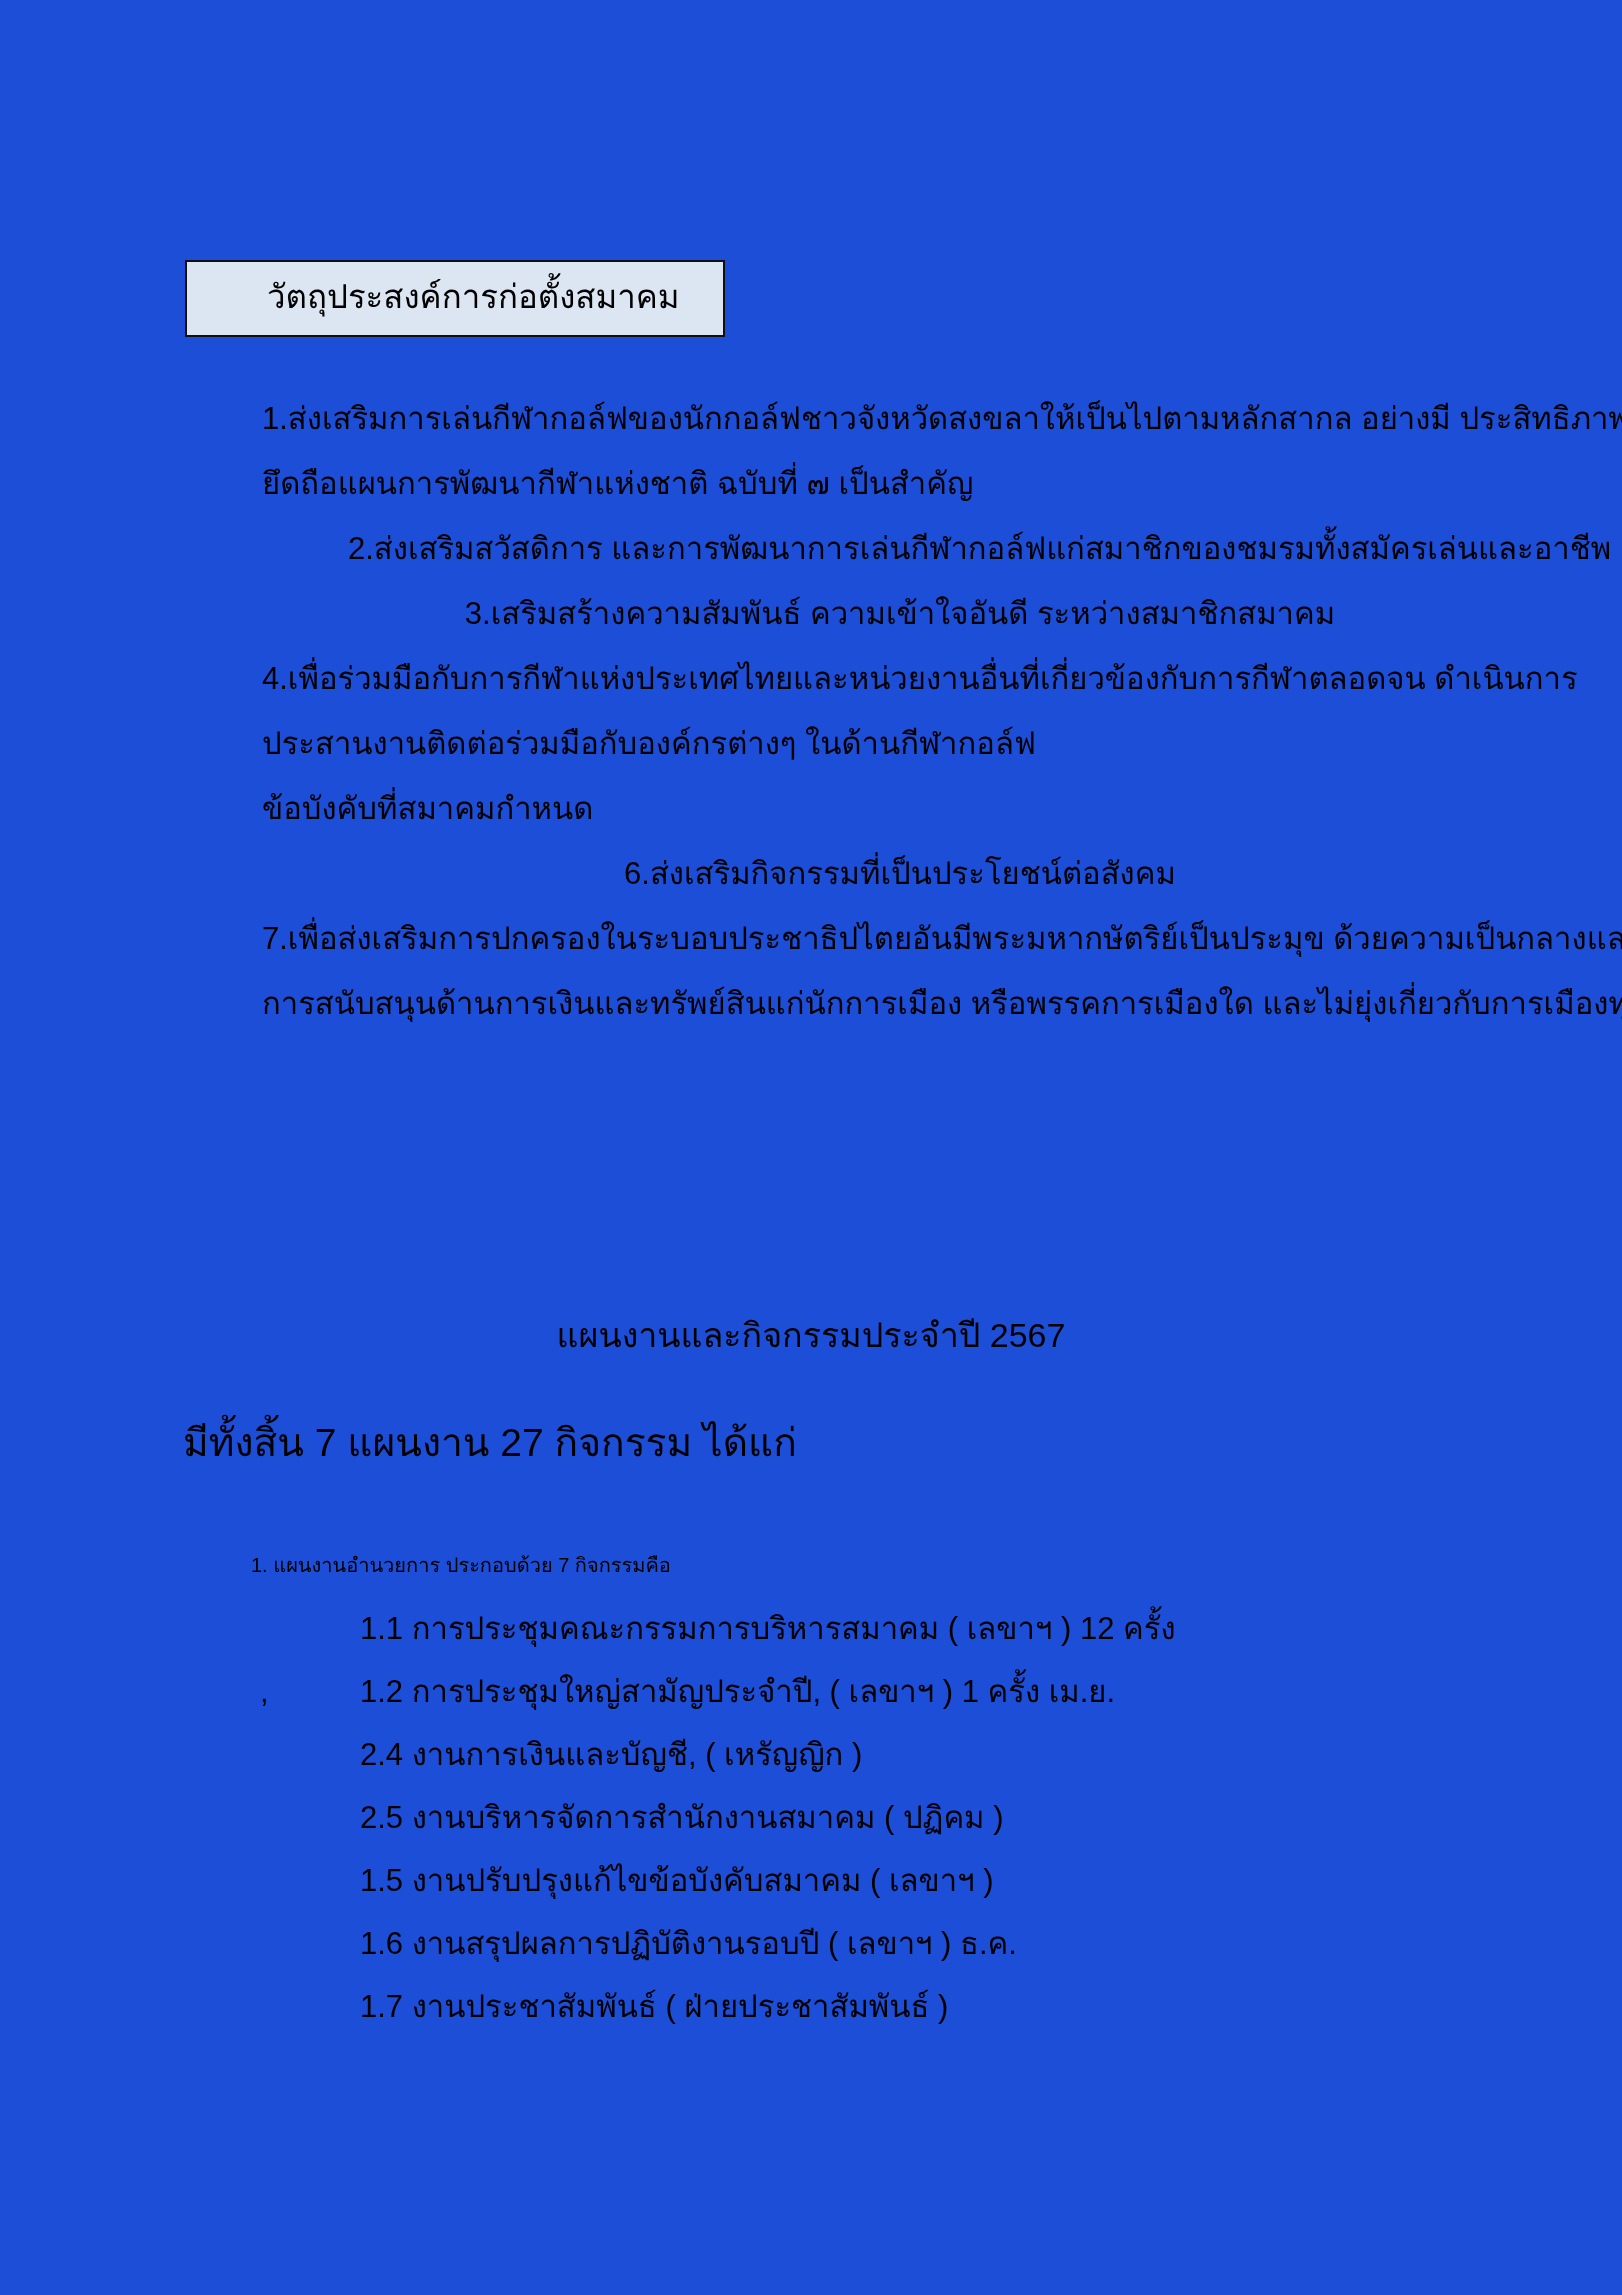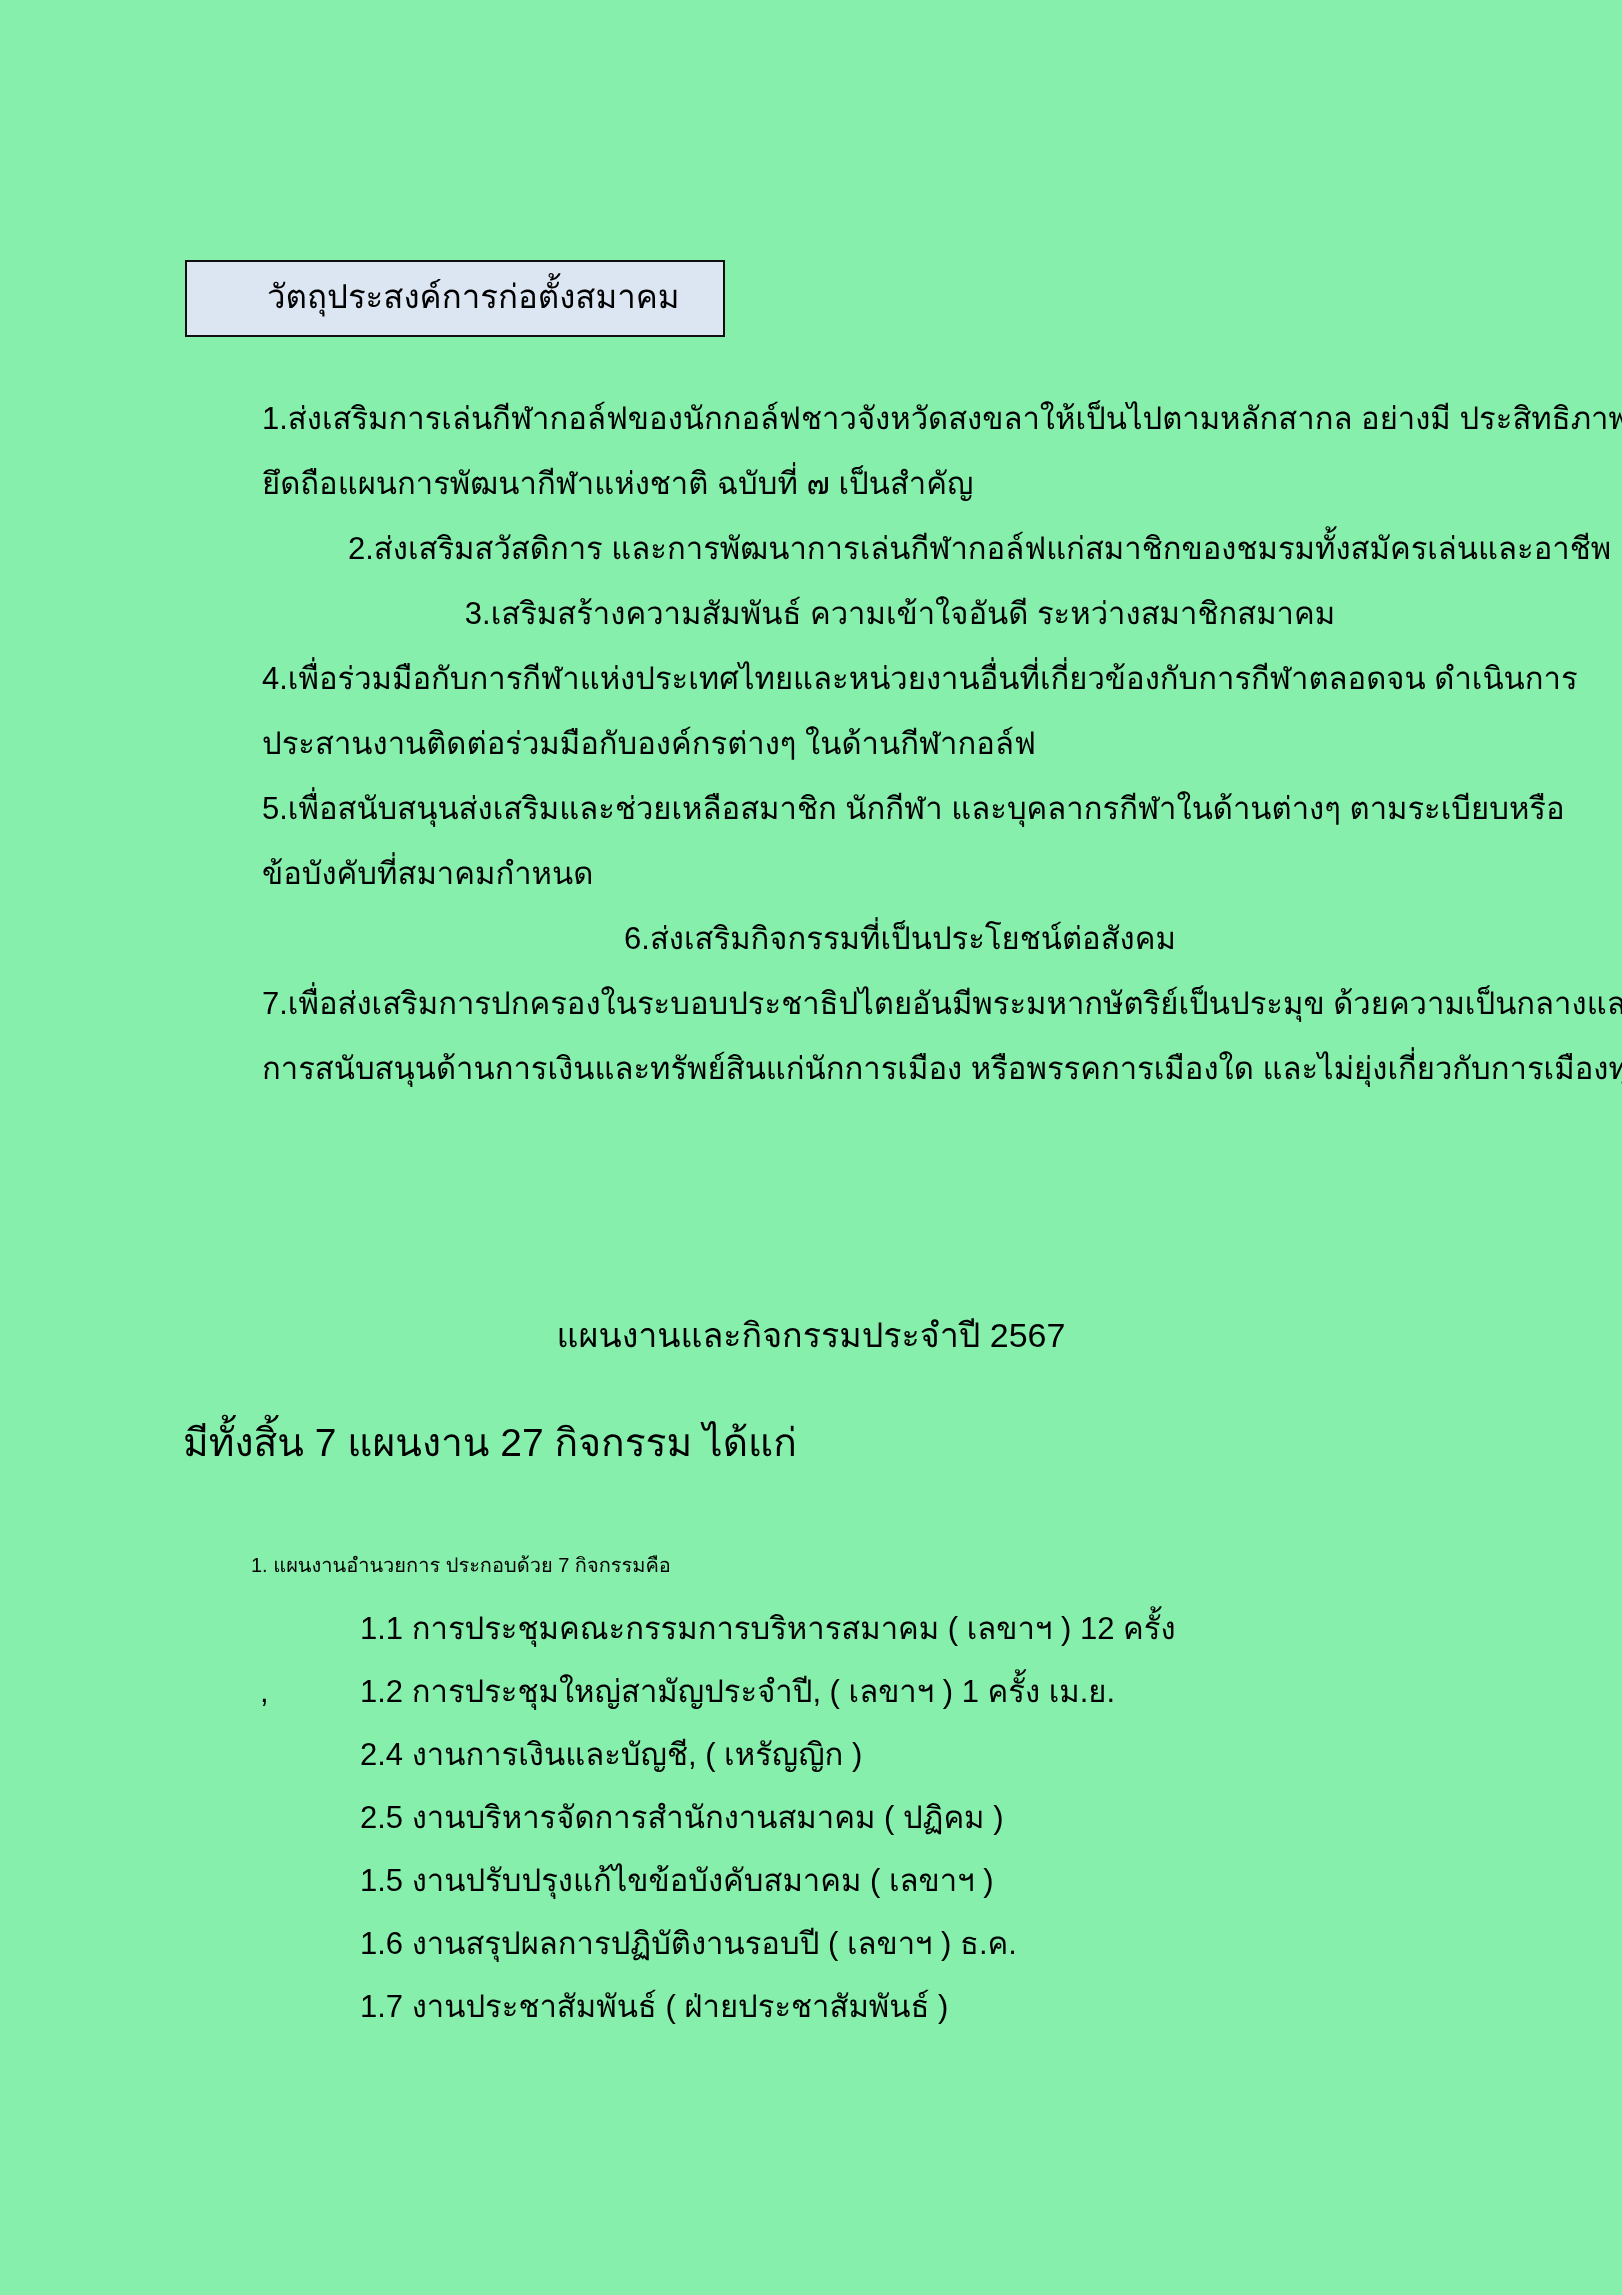--- a/index.html
+++ b/index.html
@@ -13,21 +13,21 @@
     position: relative;
     font-family: "Liberation Sans", "DejaVu Sans", sans-serif;
     color: #000000;
     overflow: hidden;
   }
   .page {
     position: absolute;
     left: 0; top: 0;
     width: 1622px;
     height: 2295px;
-    background: #86efac;
+    background: #1d4ed8;
   }
   
   .header-box {
     position: absolute;
     left: 185px;
     top: 260px;
     width: 540px;
     height: 77px;
     background: #dce6f2;
     border: 2.6px solid #0f0f0f;
@@ -140,21 +140,20 @@
     <p class="para nojust">
       <span class="line indent-sm">3.เสริมสร้างความสัมพันธ์ ความเข้าใจอันดี  ระหว่างสมาชิกสมาคม</span>
     </p>
 
     <p class="para">
       <span class="line">4.เพื่อร่วมมือกับการกีฬาแห่งประเทศไทยและหน่วยงานอื่นที่เกี่ยวข้องกับการกีฬาตลอดจน ดำเนินการ</span>
       <span class="line">ประสานงานติดต่อร่วมมือกับองค์กรต่างๆ ในด้านกีฬากอล์ฟ</span>
     </p>
 
     <p class="para">
-      <span class="line">5.เพื่อสนับสนุนส่งเสริมและช่วยเหลือสมาชิก นักกีฬา และบุคลากรกีฬาในด้านต่างๆ   ตามระเบียบหรือ</span>
       <span class="line">ข้อบังคับที่สมาคมกำหนด</span>
     </p>
 
     <p class="para nojust">
       <span class="line indent-sm">6.ส่งเสริมกิจกรรมที่เป็นประโยชน์ต่อสังคม</span>
     </p>
 
     <p class="para">
       <span class="line">7.เพื่อส่งเสริมการปกครองในระบอบประชาธิปไตยอันมีพระมหากษัตริย์เป็นประมุข ด้วยความเป็นกลางและไม่ให้</span>
       <span class="line">การสนับสนุนด้านการเงินและทรัพย์สินแก่นักการเมือง หรือพรรคการเมืองใด  และไม่ยุ่งเกี่ยวกับการเมืองทุกระดับ</span>

